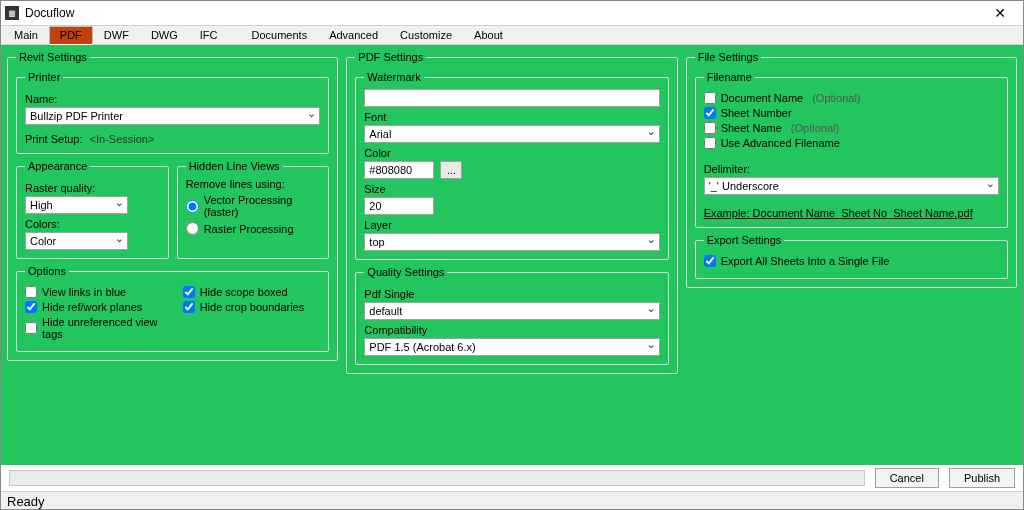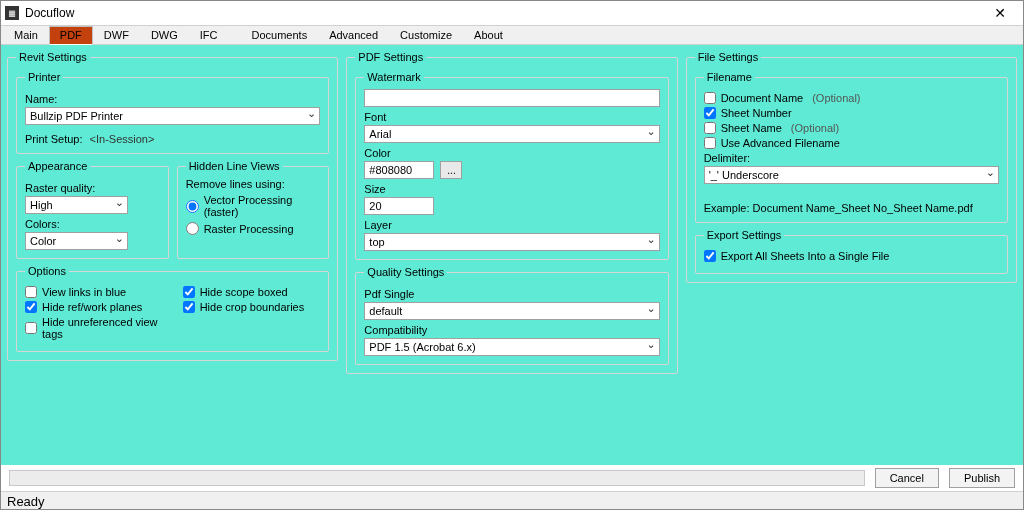--- a/index.html
+++ b/index.html
@@ -63,21 +63,21 @@
     border-bottom: 1px solid #fff;
     margin-bottom: -1px;
   }
   .tab-gap { width: 12px; }
   
   .content {
     flex: 1;
     display: flex;
     gap: 8px;
     padding: 6px 6px 4px 6px;
-    background: #5eead4;
+    background: #22c55e;
   }
   .col { flex: 1; display: flex; flex-direction: column; gap: 6px; }
   fieldset {
     border: 1px solid #d6d6d6;
     border-radius: 2px;
     padding: 6px 8px 8px 8px;
     margin: 0;
     min-width: 0;
   }
   legend {
@@ -286,24 +286,24 @@
         <label class="cb">
             <input type="checkbox" style="">
             <span>Sheet Name</span>
             <span class="opt">(Optional)</span>
           </label>
         <label class="cb">
             <input type="checkbox" style="">
             <span>Use Advanced Filename</span>
           </label>
 
-        <label class="lbl" style="margin-top:3px;">Delimiter:</label>
+        <label class="lbl" style="margin-top:14px;">Delimiter:</label>
         <div class="combo-wrap"><input class="combo" value="'_' Underscore" style=""></div>
 
-        <div style="margin-top:18px;">Example: Document Name_Sheet No_Sheet Name.pdf</div>
+        <div style="margin-top:12px;text-decoration:underline;">Example: Document Name_Sheet No_Sheet Name.pdf</div>
       </fieldset>
 
       <fieldset style="margin-top:6px;">
         <legend>Export Settings</legend>
         <label class="cb">
             <input type="checkbox" checked="" style="">
             <span>Export All Sheets Into a Single File</span>
           </label>
       </fieldset>
     </fieldset>

